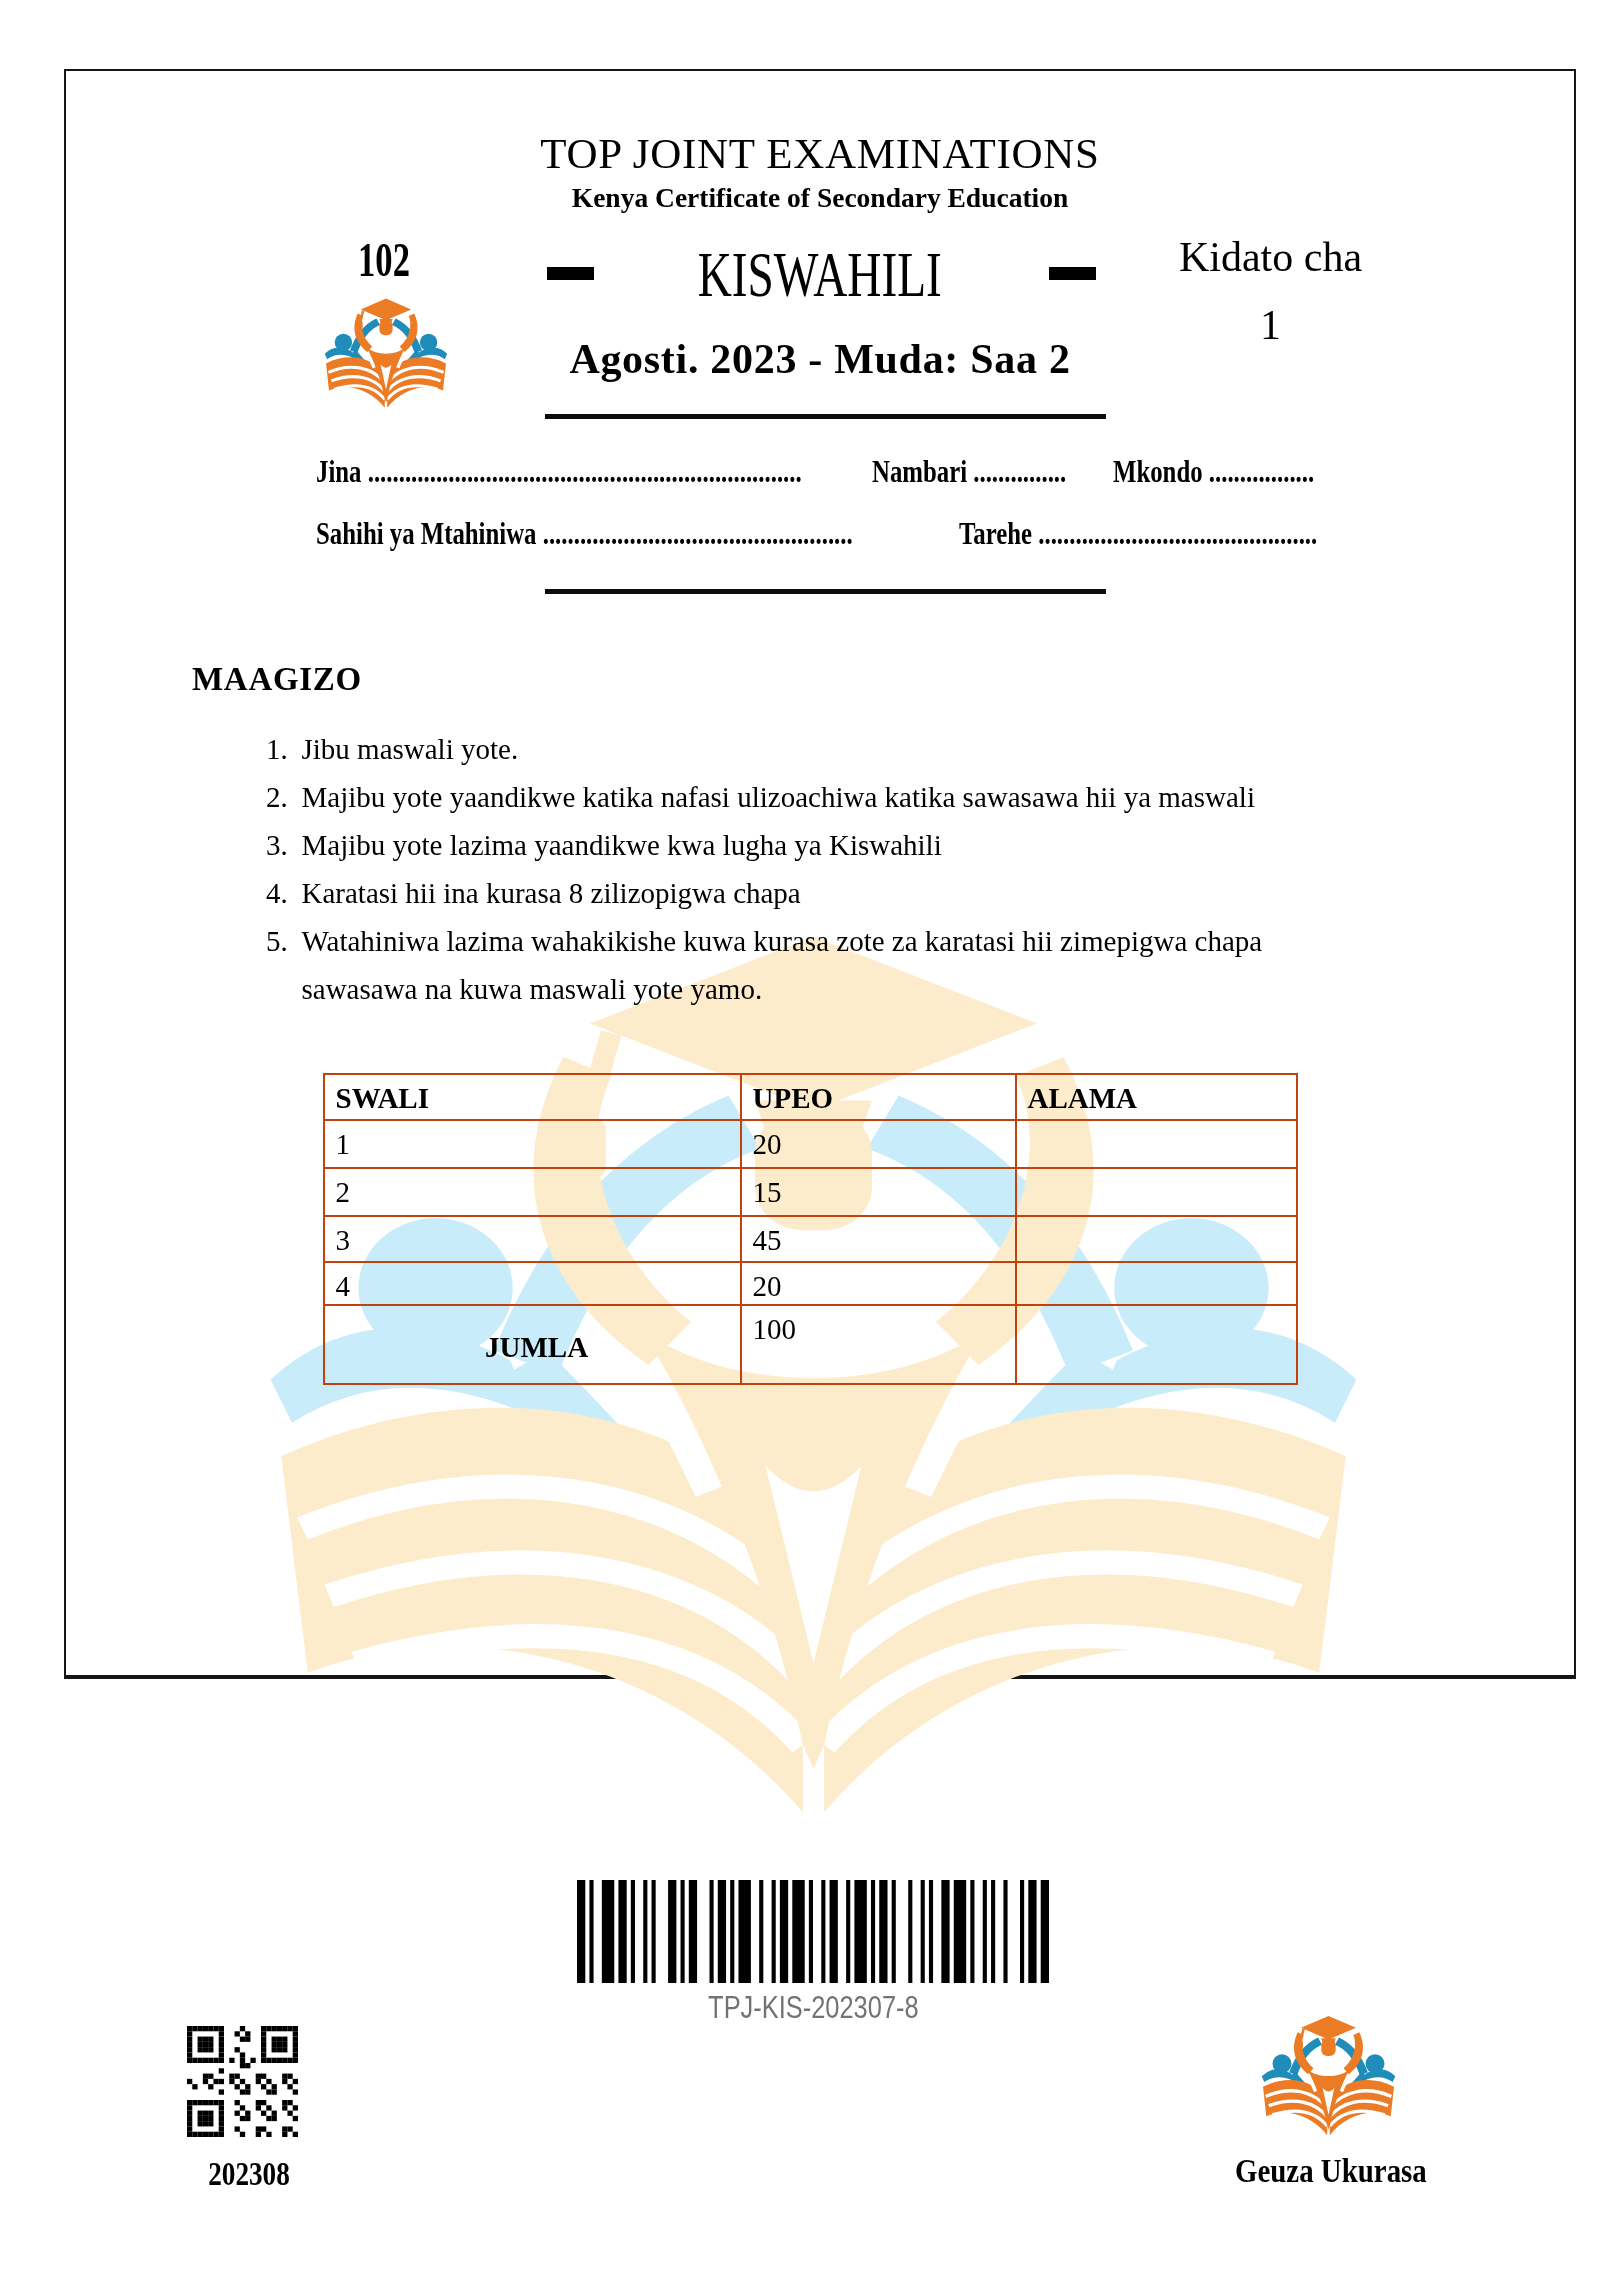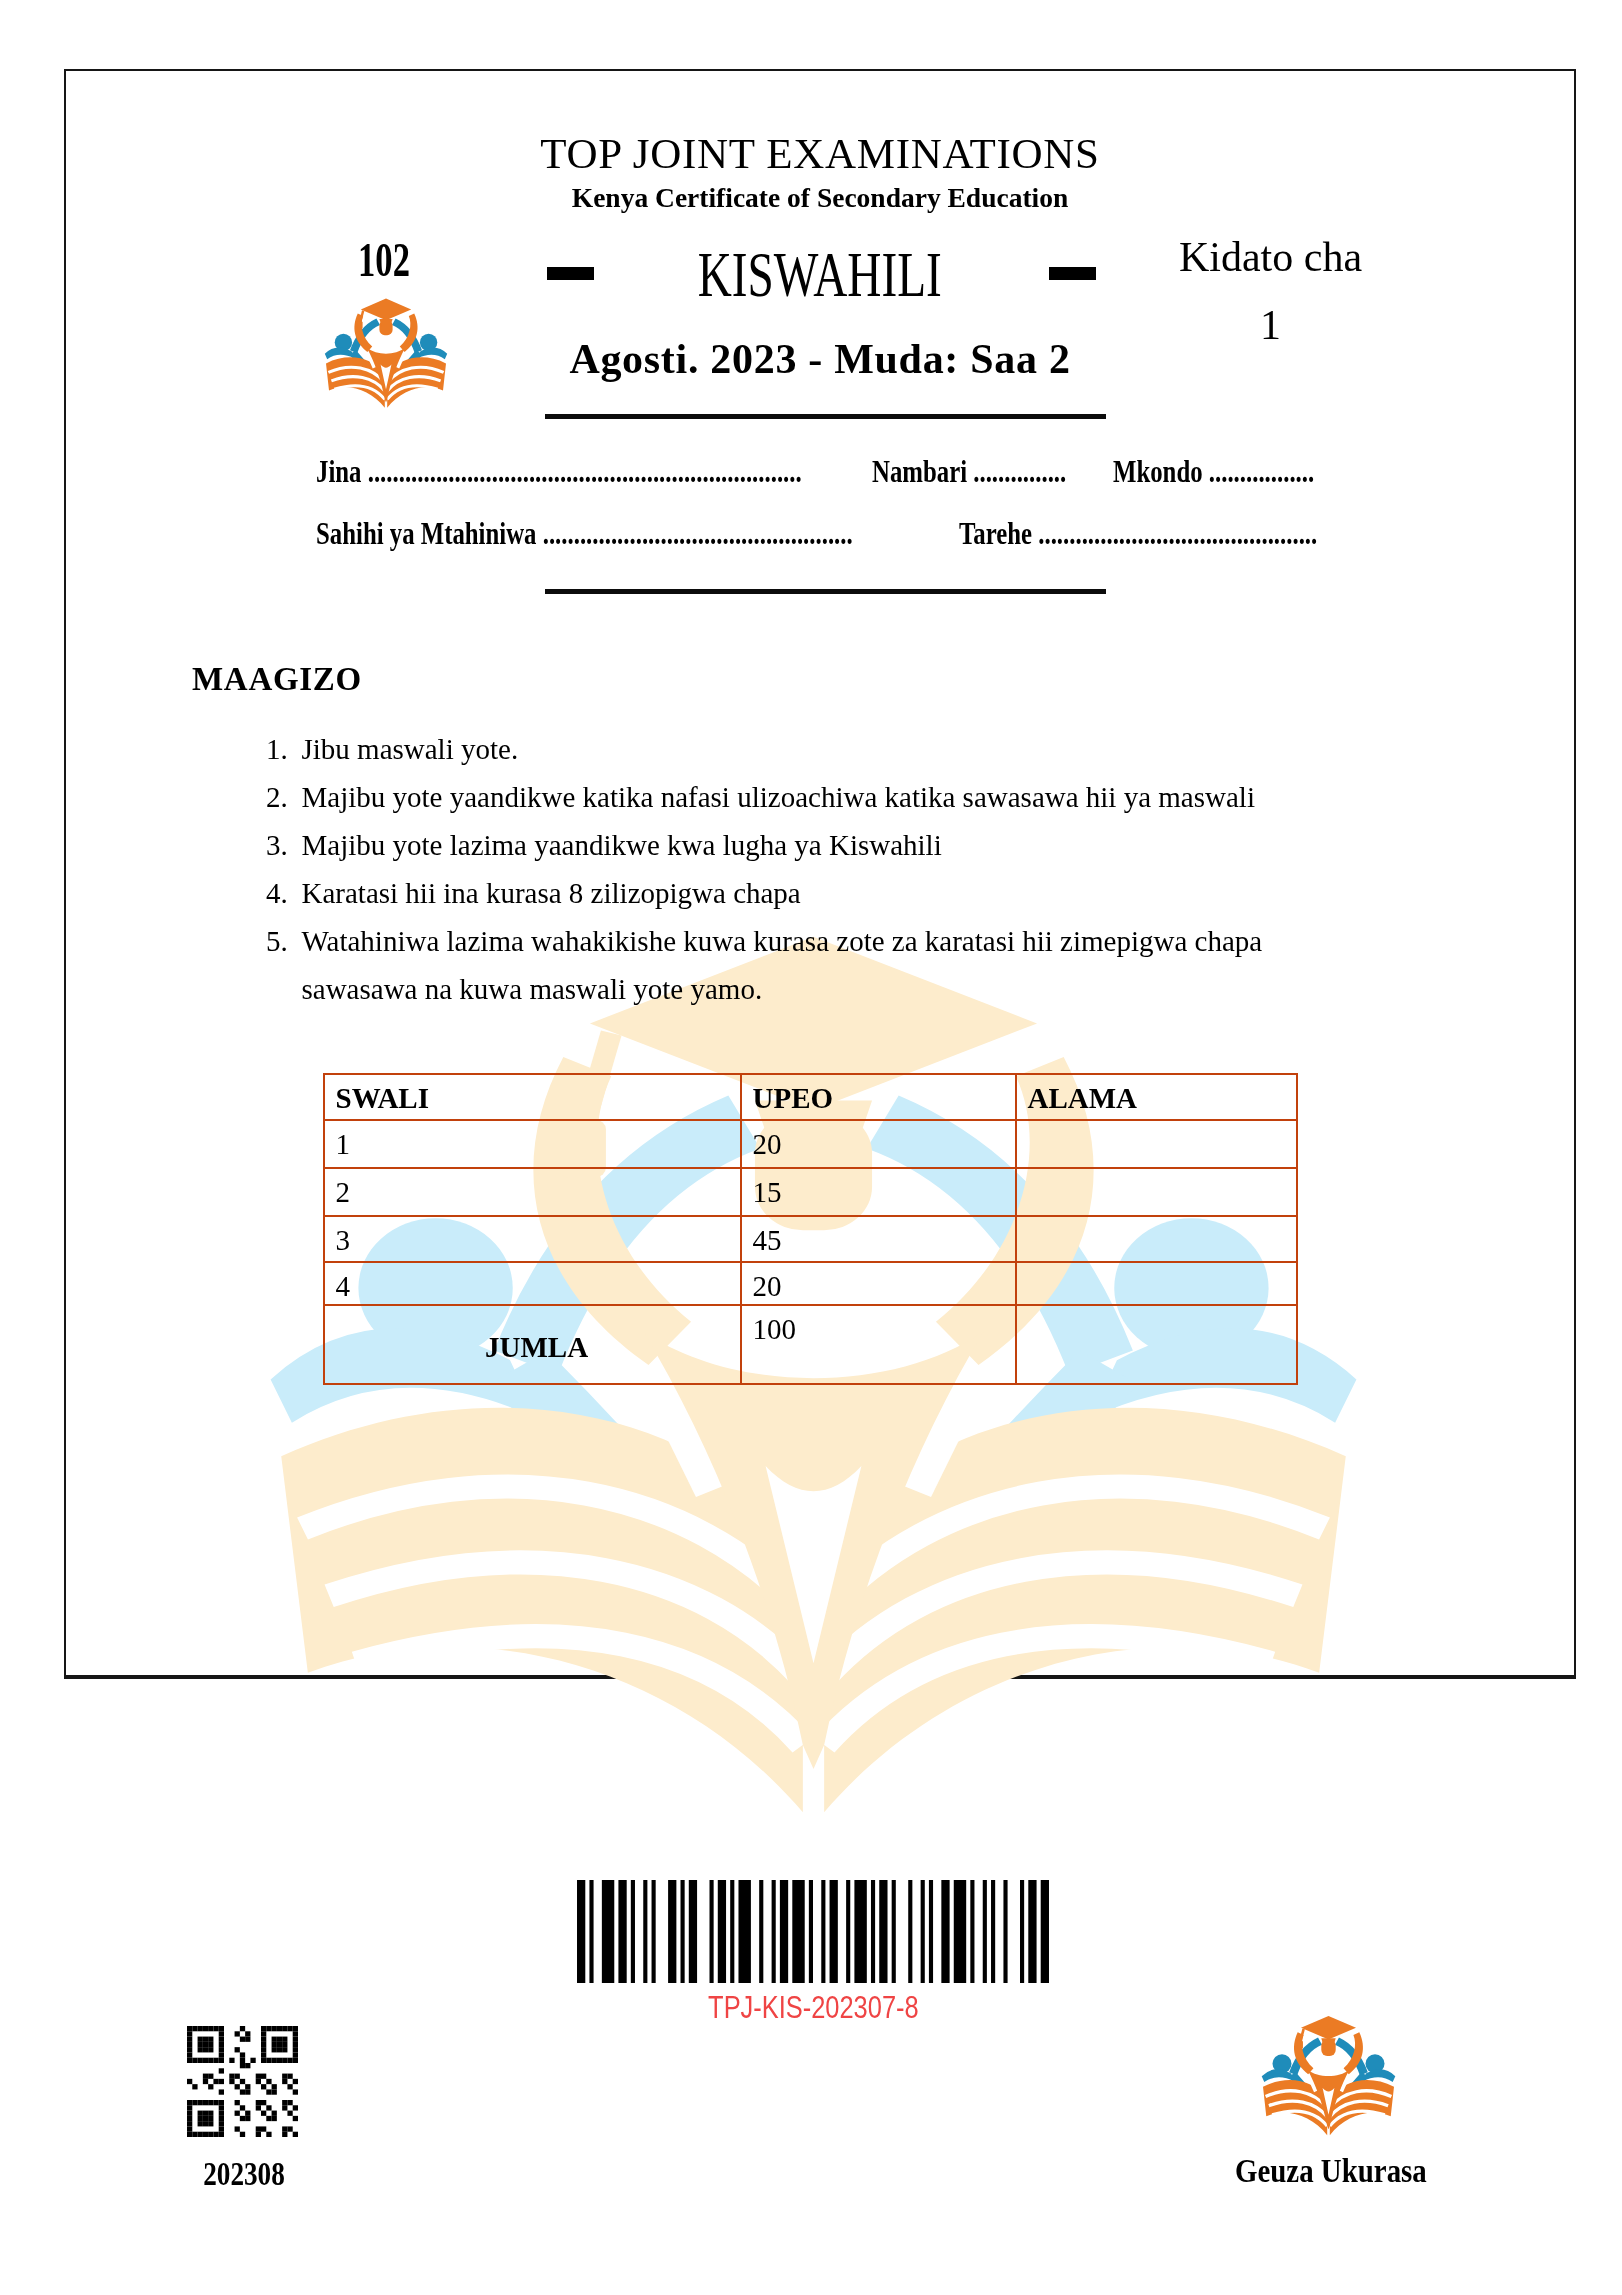--- a/index.html
+++ b/index.html
@@ -60,23 +60,23 @@
   
   .watermark{left:162px;top:837px;width:1171px;height:962px;}
   .watermark svg{width:100%;height:100%;display:block;}
   .logo-full{--c1:var(--lo,#eb7b24);--c2:var(--lb,#1f8cba);}
   .logo-wm{--c1:var(--wo,#fdeccc);--c2:var(--wb,#c9ecfa);}
   .logo-top svg,.footer-logo svg{width:100%;height:100%;display:block;}
 
   
   .barcode-block{left:510px;top:1809px;width:474px;text-align:center;}
   .barcode-block svg{display:block;width:474px;height:103px;}
-  .barcode-label{margin-top:6.5px;font-family:"Liberation Sans",sans-serif;font-size:31px;color:#ef4444;}
+  .barcode-label{margin-top:6.5px;font-family:"Liberation Sans",sans-serif;font-size:31px;color:#737373;}
   .barcode-label .cond{transform:scaleX(0.82);}
-  .qr-block{left:121px;top:1955px;width:113px;text-align:center;}
+  .qr-block{left:121px;top:1955px;width:113px;text-align:right;}
   .qr-block svg{display:block;width:111px;height:111px;}
   .qr-label{margin-top:18.3px;font-size:34px;font-weight:bold;}
   .qr-label .cond{transform:scaleX(0.8);}
   .footer-logo{left:1182px;top:1941px;width:161px;height:131px;}
   .turn-page{left:1140px;top:2081px;width:249px;text-align:center;font-size:34px;font-weight:bold;}
   .turn-page .cond{transform:scaleX(0.85);}
 </style>
 </head>
 <body>
 

